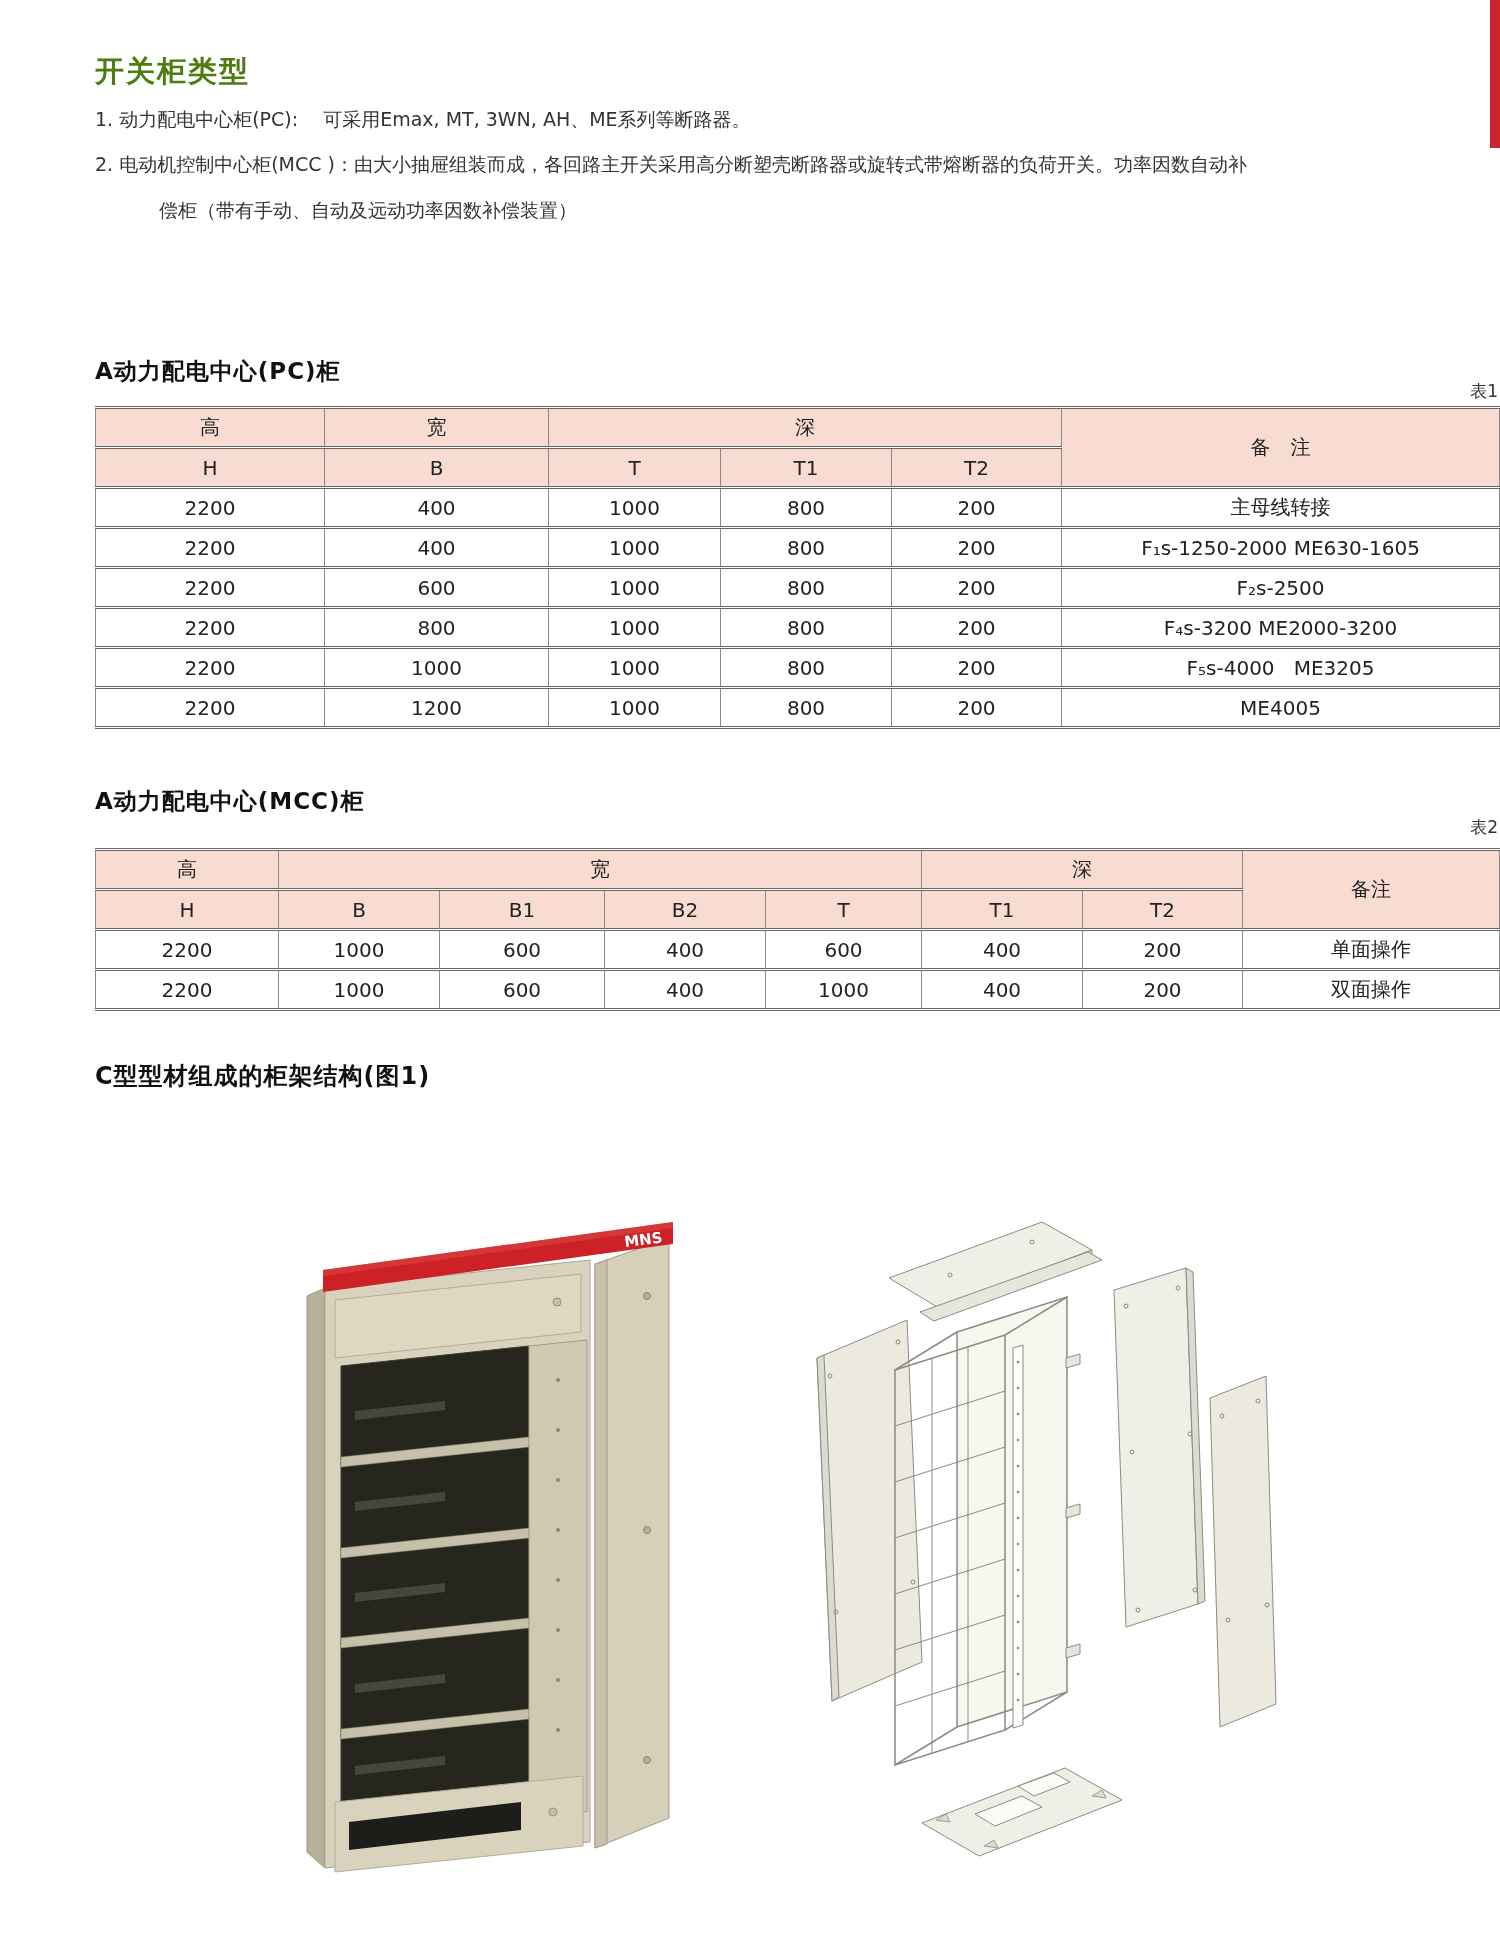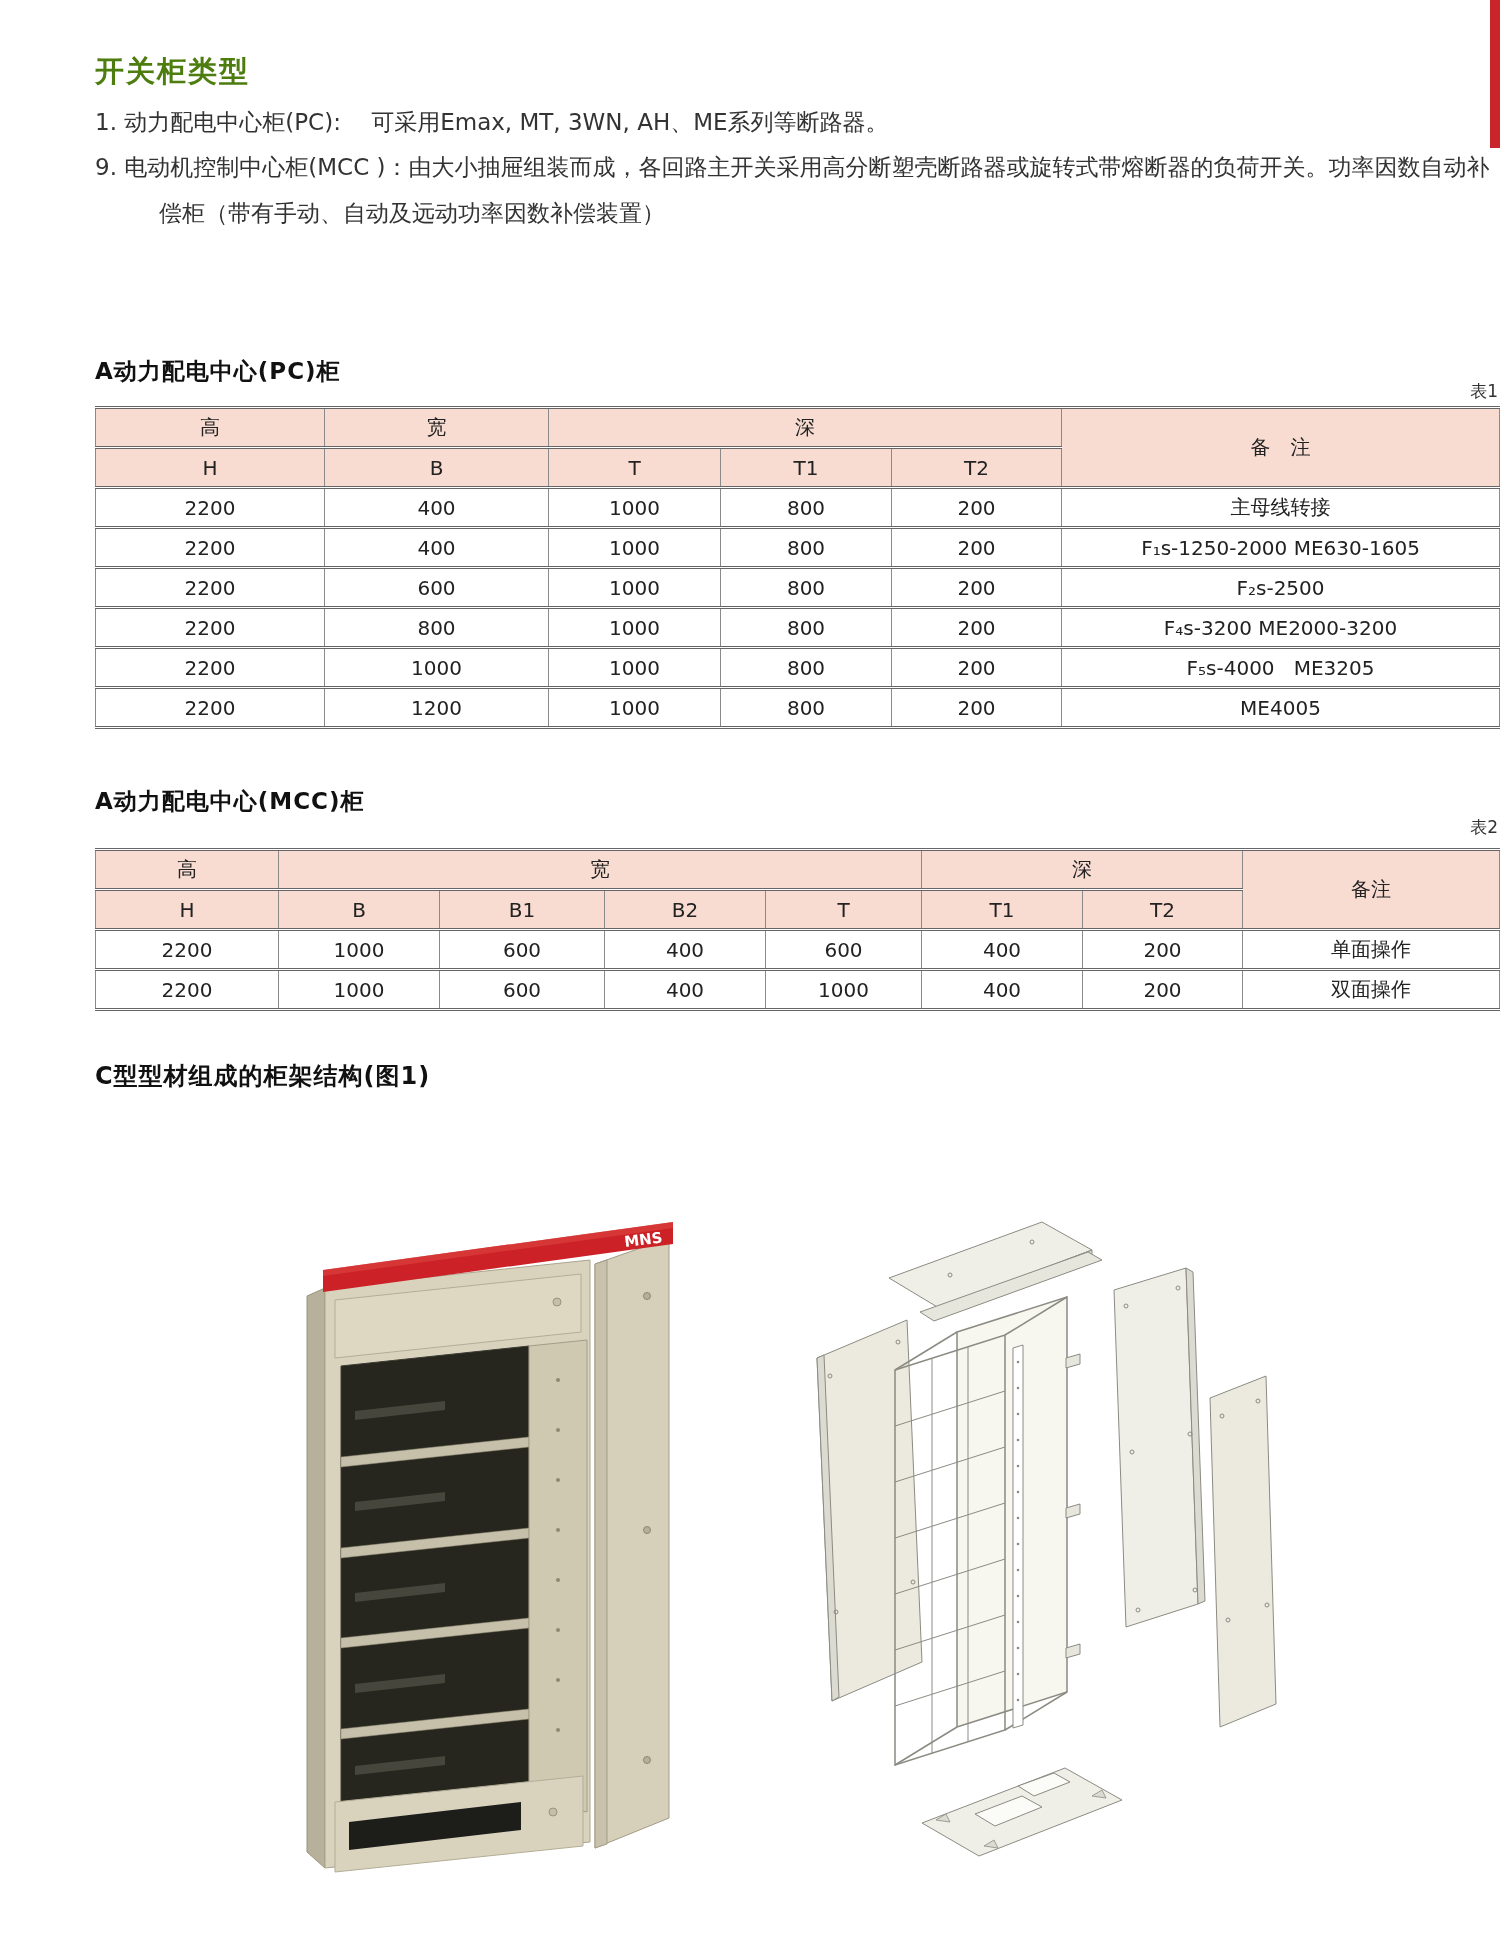--- a/index.html
+++ b/index.html
@@ -3,21 +3,21 @@
 <meta charset="utf-8">
 <style>
   html,body{margin:0;padding:0;background:#ffffff;}
   .page{
     position:relative; width:1500px; height:1936px; background:#ffffff;
     font-family:"DejaVu Sans","Liberation Sans",sans-serif; color:#2a2a2a; overflow:hidden;
   }
   .abs{position:absolute;}
   .red-corner{right:0; top:0; width:10px; height:148px; background:#c9252b;}
   .page-title{left:95px; top:52px; font-size:29px; font-weight:bold; color:#4d7c0f; letter-spacing:2px;}
-  .intro-line{font-size:23px; color:#333; white-space:pre;}
+  .intro-line{font-size:19px; color:#333; white-space:pre;}
   .sec-head{font-size:23px; font-weight:bold; color:#111; letter-spacing:1px;}
   .tbl-tag{right:2px; font-size:17px; color:#333;}
   table.dimtable{border-collapse:collapse; table-layout:fixed; width:1404px;}
   table.dimtable td{
     border-left:1px solid #8a8a8a; border-right:1px solid #8a8a8a;
     border-top:3px double #666; border-bottom:3px double #666;
     text-align:center; vertical-align:middle; height:37px;
     font-size:20px; color:#222; padding:0; white-space:pre-wrap; overflow:hidden;
   }
   table.dimtable td.hd{background:#f8dcd2;}
@@ -27,21 +27,21 @@
 </head>
 <body>
 
 <div class="page">
 
   <div class="abs red-corner"></div>
 
   <div class="abs page-title">开关柜类型</div>
 
   <div class="abs intro-line" style="left:95px; top:107px;">1. 动力配电中心柜(PC):　 可采用Emax, MT, 3WN, AH、ME系列等断路器。</div>
-  <div class="abs intro-line" style="left:95px; top:152px;">9. 电动机控制中心柜(MCC )：由大小抽屉组装而成，各回路主开关采用高分断塑壳断路器或旋转式带熔断器的负荷开关。功率因数自动补</div>
+  <div class="abs intro-line" style="left:95px; top:152px;">2. 电动机控制中心柜(MCC )：由大小抽屉组装而成，各回路主开关采用高分断塑壳断路器或旋转式带熔断器的负荷开关。功率因数自动补</div>
   <div class="abs intro-line" style="left:118px; top:198px;margin-left:41px;">偿柜（带有手动、自动及远动功率因数补偿装置）</div>
 
   <div class="abs sec-head" style="left:95px; top:356px;">A动力配电中心(PC)柜</div>
   <div class="abs tbl-tag" style="top:380px;">表1</div>
 
   <table class="abs dimtable t1">
     <colgroup>
       <col style="width:229px">
         <col style="width:224px">
         <col style="width:172px">

